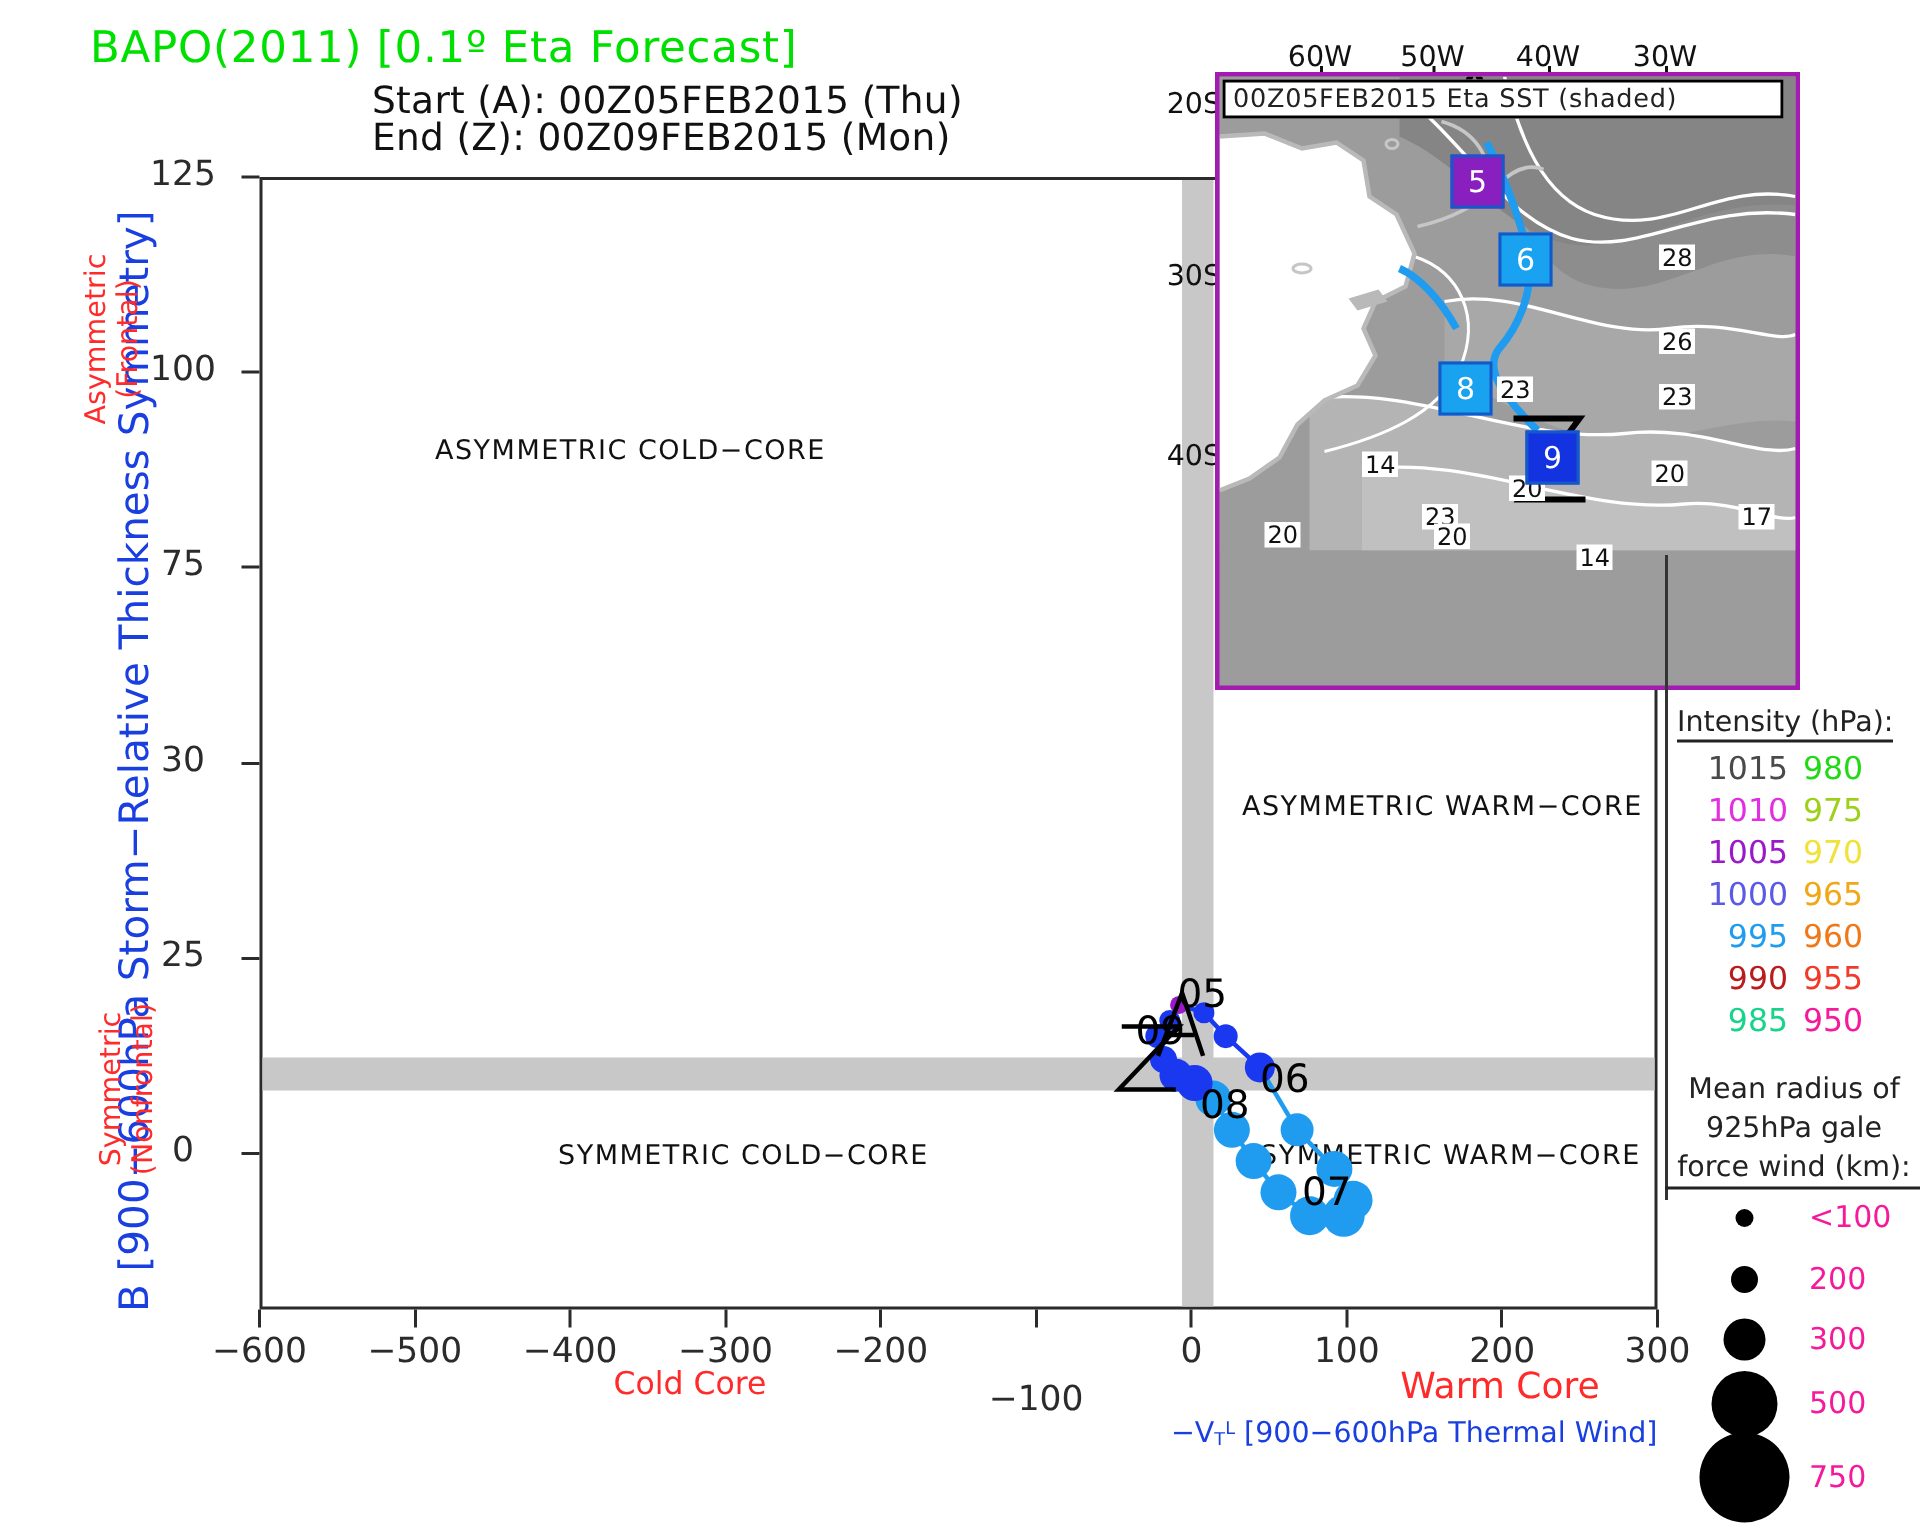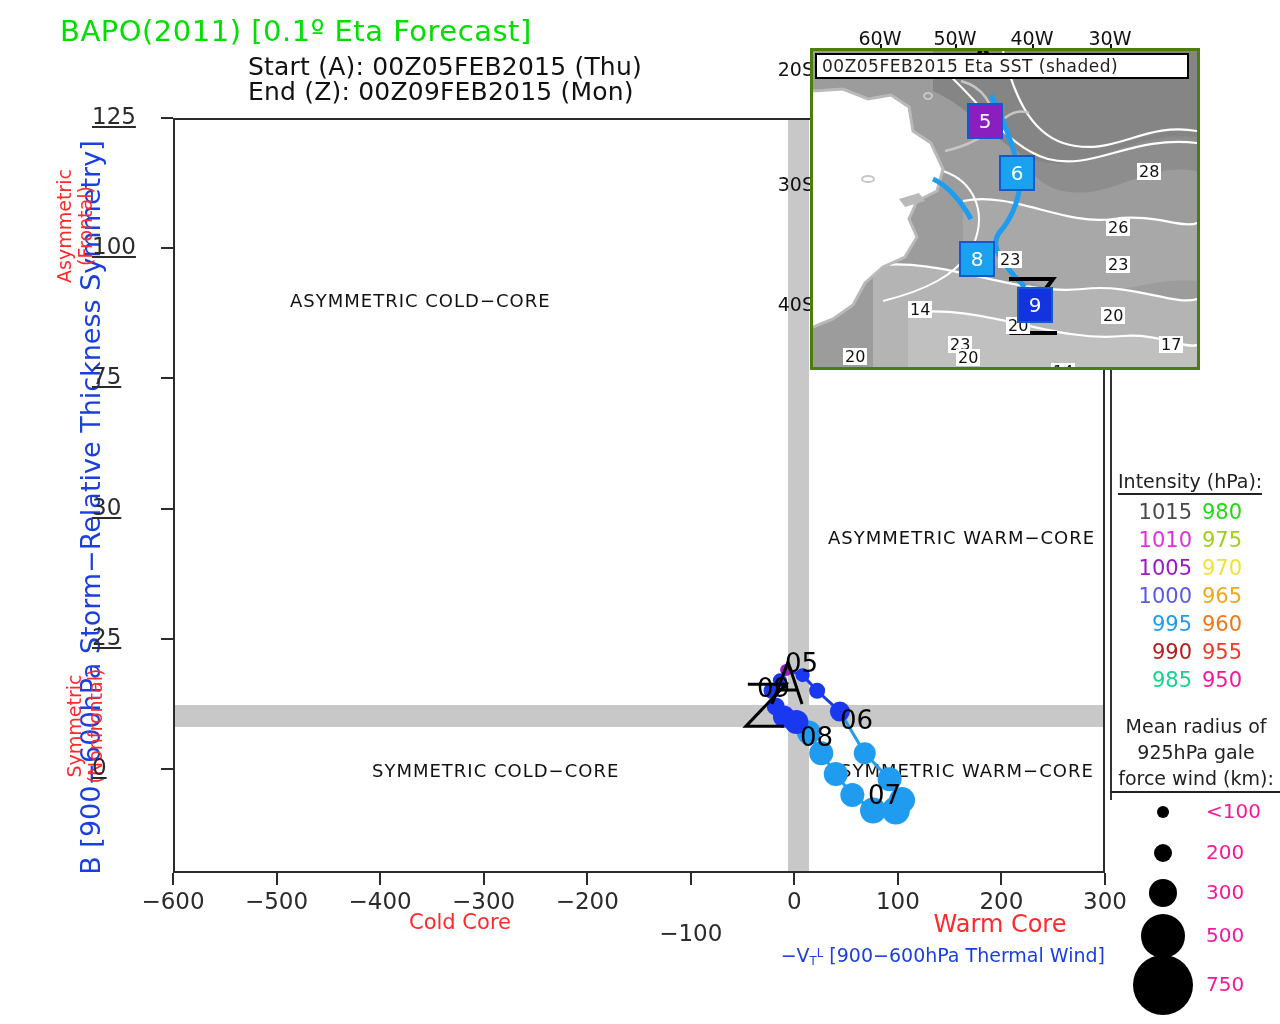--- a/index.html
+++ b/index.html
@@ -41,31 +41,31 @@
   
   #plot-frame{
     left:173px;top:118px;width:932px;height:755px;
     border:2px solid #2b2b2b;box-sizing:border-box;background:#fff;
   }
   #band-h{left:175px;top:705px;width:928px;height:22px;background:#c8c8c8;}
   #band-v{left:788px;top:120px;width:21px;height:751px;background:#c8c8c8;}
 
   
   .ytick{left:161px;width:12px;height:2px;background:#2b2b2b;}
-  .ytlab{width:60px;text-align:left;left:92px;font-size:23px;color:#2b2b2b;text-decoration:underline;}
+  .ytlab{width:60px;text-align:center;left:92px;font-size:23px;color:#2b2b2b;}
   .xtick{top:873px;width:2px;height:12px;background:#2b2b2b;}
   .xtlab{top:888px;width:110px;text-align:center;font-size:23px;color:#2b2b2b;}
 
   
   .quad{font-size:18px;color:#111;letter-spacing:1px;}
 
   
   #inset-map{
-    left:810px;top:48px;width:390px;height:322px;
-    border:3px solid #4d7c0f;box-sizing:border-box;background:#9c9c9c;overflow:hidden;
+    left:810px;top:48px;width:390px;height:412px;
+    border:3px solid #a21caf;box-sizing:border-box;background:#9c9c9c;overflow:hidden;
   }
   #map-caption{
     position:absolute;left:2px;top:2px;width:374px;height:26px;
     background:#fff;border:2px solid #000;box-sizing:border-box;
     font-size:17px;color:#222;line-height:22px;padding-left:5px;letter-spacing:.5px;
   }
   .lonlab{top:27px;width:80px;text-align:center;font-size:19px;color:#111;}
   .lontick{top:44px;width:2px;height:10px;background:#111;}
   .latlab{left:770px;width:44px;text-align:right;font-size:19px;color:#111;}
   .lattick{left:816px;width:11px;height:2px;background:#111;}
@@ -259,21 +259,21 @@
 
     <path d="M178,44 C192,70 200,96 206,118 C210,142 200,166 186,182 C176,196 190,214 212,236" stroke="#1f9cf0" stroke-width="5" fill="none"></path>
     <path d="M120,128 C134,134 148,150 158,168" stroke="#1f9cf0" stroke-width="5" fill="none"></path>
 
     <path d="M158,20 L170,-6 L182,20 M162,12 L178,12" stroke="#000" stroke-width="4" fill="none"></path>
     <path d="M196,228 L240,228 L200,282 L244,282" stroke="#000" stroke-width="4" fill="none"></path>
   </svg>
 
   <div id="map-caption">00Z05FEB2015 Eta SST (shaded)</div>
   <div id="map-sst-host">
-      <div class="sstlab" style="left: 293px; top: 112px; margin-left: 31px;">28</div>
+      <div class="sstlab" style="left: 293px; top: 112px;">28</div>
       <div class="sstlab" style="left: 293px; top: 168px;">26</div>
       <div class="sstlab" style="left: 185px; top: 200px;">23</div>
       <div class="sstlab" style="left: 293px; top: 205px;">23</div>
       <div class="sstlab" style="left: 193px; top: 266px;">20</div>
       <div class="sstlab" style="left: 288px; top: 256px;">20</div>
       <div class="sstlab" style="left: 135px; top: 285px;">23</div>
       <div class="sstlab" style="left: 143px; top: 298px;">20</div>
       <div class="sstlab" style="left: 346px; top: 285px;">17</div>
       <div class="sstlab" style="left: 30px; top: 297px;">20</div>
       <div class="sstlab" style="left: 238px; top: 312px;">14</div>

